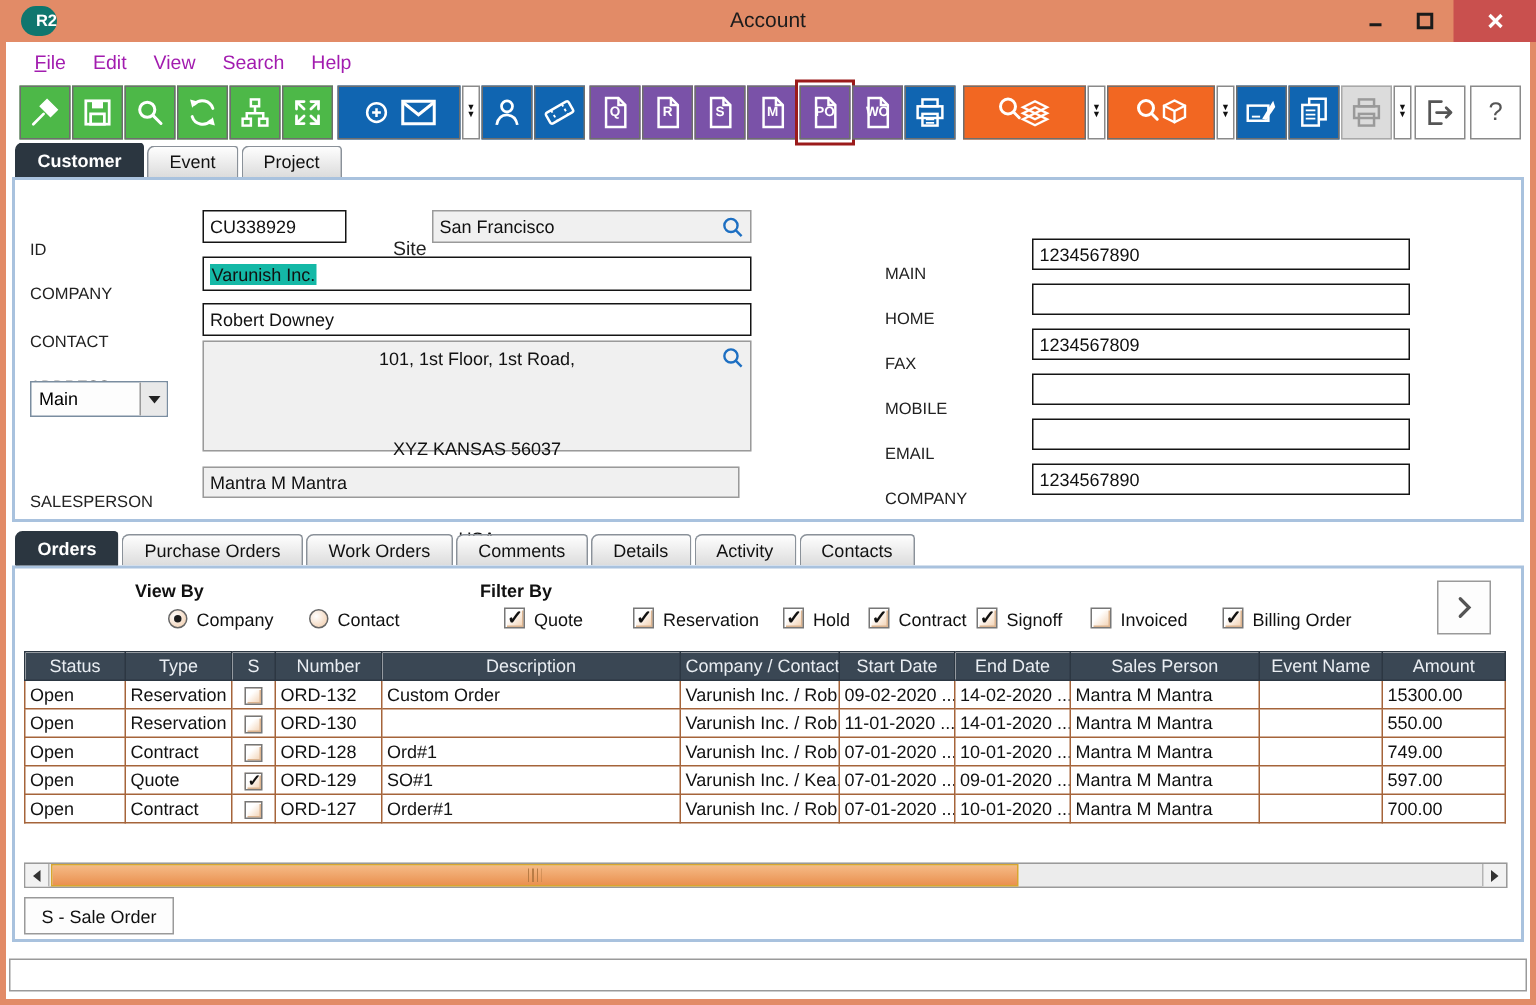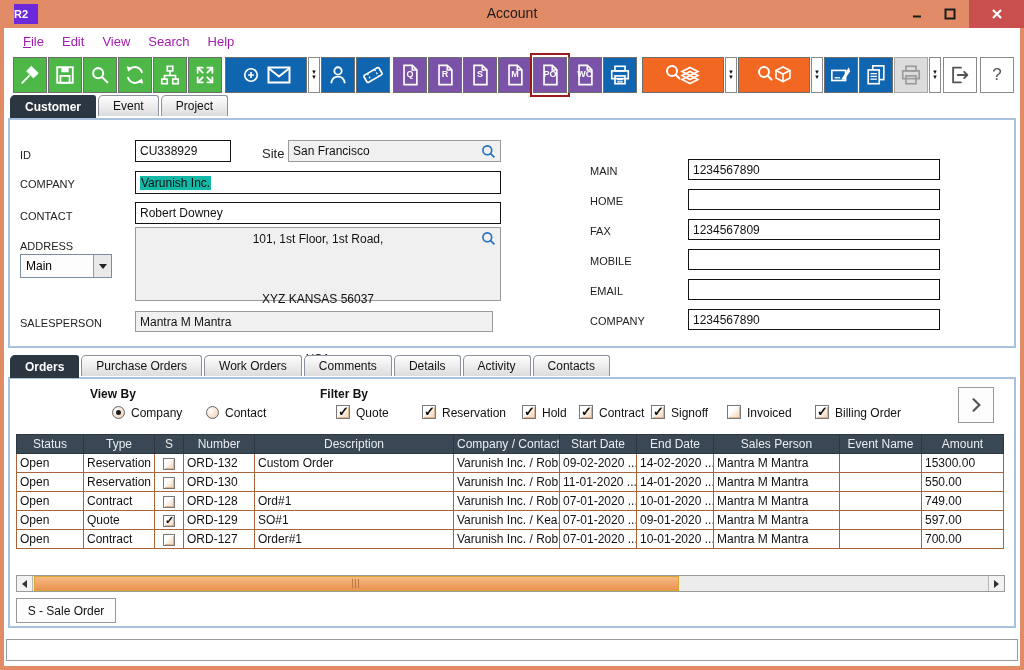--- a/index.html
+++ b/index.html
@@ -1,22 +1,22 @@
 <!DOCTYPE html>
 <html><head>
 <meta charset="utf-8">
 <style>
   * { margin:0; padding:0; box-sizing:border-box; }
   html,body { font-family:"Liberation Sans", sans-serif; }
   .window { position:relative; width:1024px; height:670px; background:#E28B67; overflow:hidden; }
 
   
   .titlebar { position:absolute; left:0; top:0; width:1024px; height:28px; }
-  .logo { position:absolute; left:14px; top:4px; width:24px; height:20px; background:#6d28d9; color:#fff;
-          font-size:11px; font-weight:bold; text-align:left; line-height:20px; border-radius:0; }
+  .logo { position:absolute; left:14px; top:4px; width:24px; height:20px; background:#0f766e; color:#fff;
+          font-size:11px; font-weight:bold; text-align:right; line-height:20px; border-radius:10px; }
   .title { position:absolute; left:0; right:0; top:5px; text-align:center; font-size:14px; color:#1c1c1c; }
   .wc { position:absolute; top:0; height:28px; display:flex; align-items:center; justify-content:center; cursor:default; }
   .wc.min { left:903px; width:28px; }
   .wc.max { left:936px; width:28px; }
   .wc.close { left:969px; width:55px; background:#C9504E; }
 
   
   .content { position:absolute; left:4px; top:28px; width:1016px; height:638px; background:#fff; }
 
   .menubar { position:absolute; left:0; top:0; width:100%; height:26px; background:#fff; display:flex; align-items:center; padding-left:10px; }
@@ -36,33 +36,33 @@
   .tb.dis { background:#DCDCDC; border-color:#a8a8a8; }
   .tb.dd { width:12px; background:#fff; border:1px solid #8a8a8a; flex-direction:column; }
   .tb.dd span { font-size:6px; line-height:5px; color:#111; }
   .tb.hl::after { content:""; position:absolute; left:-4px; right:-4px; top:-5px; bottom:-5px; border:2px solid #9B1B1B; pointer-events:none; }
   .gap4 { width:4px; flex:none; } .gap2 { width:2px; flex:none; }
   .doc-letter { position:absolute; left:0; right:0; top:11px; text-align:center; font-size:9px; font-weight:bold; color:#fff; letter-spacing:0; }
   .spacer { flex:1; }
   .help-glyph { font-size:17px; color:#555; }
 
   
-  .tabstrip { position:absolute; display:flex; }
+  .tabstrip { position:absolute; display:flex; align-items:flex-end; }
   .tabstrip.top { left:6px; top:67px; height:23px; }
   .tabstrip.bot { left:6px; top:327px; height:22px; }
   .tab { height:21px; padding:0 14px; font-size:12px; color:#111; background:linear-gradient(#fefefe,#dcdcdc);
          border:1px solid #8a9199; border-bottom:none; border-radius:5px 3px 0 0; display:flex; align-items:center; margin-right:2px; }
   .tab.active { height:23px; background:#2B3640; color:#fff; font-weight:bold; border-color:#2B3640; z-index:3; }
 
   
   .panel { position:absolute; background:#fff; border:2px solid #A9C2DE; }
   .panel.upper { left:4px; top:90px; width:1008px; height:230px; }
   .panel.lower { left:4px; top:349px; width:1008px; height:251px; }
 
-  .lbl { position:absolute; font-size:11px; color:#222; }
+  .lbl { position:absolute; font-size:11px; color:#222;margin-top:12px; }
   .field { position:absolute; font-size:12px; color:#111; background:#fff; border:1px solid #141414; padding:2px 4px; display:flex; align-items:center; }
   .field.ro { background:#F0F0F0; border:1px solid #9a9a9a; }
   .field input { border:none; outline:none; width:100%; font:12px "Liberation Sans",sans-serif; background:transparent; color:#111; }
   .sel { background:#14b8a6; padding:0 1px; }
   .mag { position:absolute; right:4px; top:3px; }
   .addr { align-items:center; flex-direction:column; line-height:16px; padding-top:3px;gap:44px; }
   .combo { position:absolute; height:24px; background:#fdfdfd; border:1px solid #7a8da0; display:flex; align-items:center; font-size:12px; }
   .combo .txt { flex:1; padding-left:5px; }
   .combo .btn { width:18px; height:100%; background:#E9E9E9; border-left:1px solid #9a9a9a; display:flex; align-items:center; justify-content:center; }
   .tri-down { width:0; height:0; border-left:4px solid transparent; border-right:4px solid transparent; border-top:5px solid #222; }

